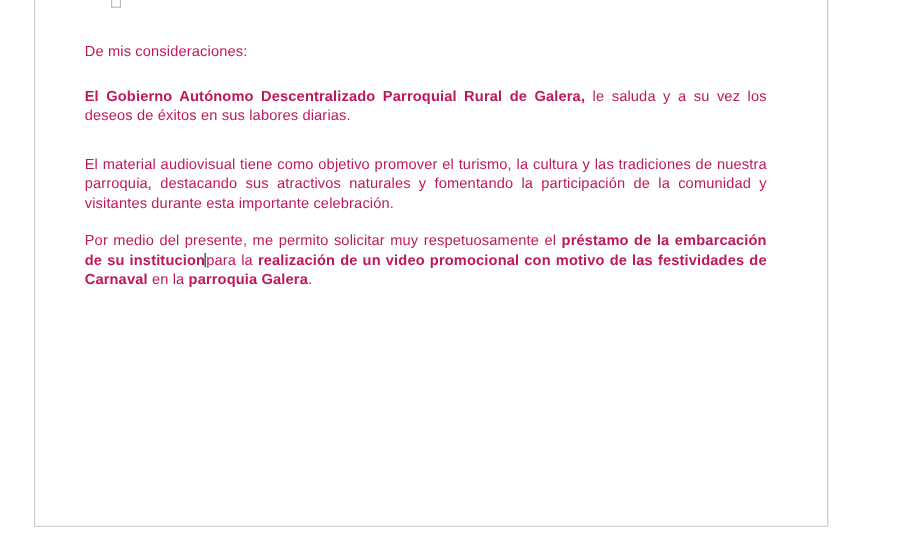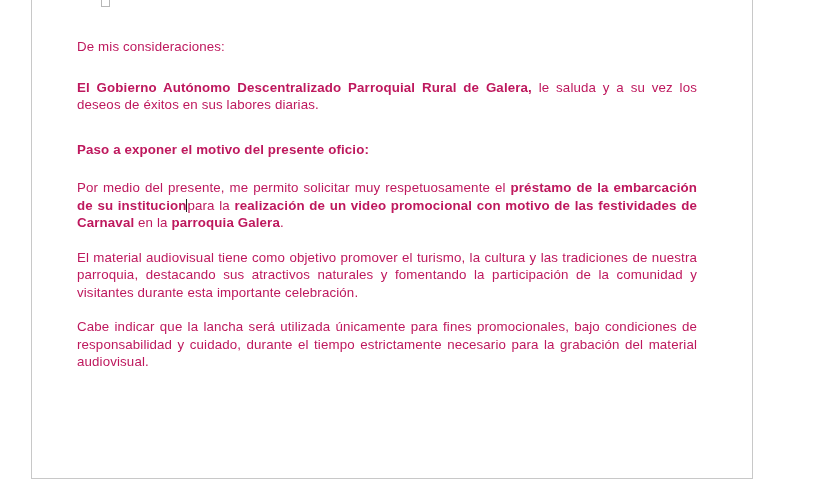--- a/index.html
+++ b/index.html
@@ -107,20 +107,18 @@
 <body>
 
 <div class="page-canvas">
   <div class="gutter-left"></div>
   <div class="gutter-right"></div>
   <div class="page-sheet">
     <div class="margin-tick"></div>
     <div class="doc-body" id="doc-body">
         <p class="para para-greeting"><span>De mis consideraciones:</span></p>
         <p class="para para-salute"><b>El Gobierno Autónomo Descentralizado Parroquial Rural de Galera,</b><span> le saluda y a su vez los deseos de éxitos en sus labores diarias.</span></p>
-        <p class="para para-heading"><b>Paso a exponer el motivo del presente oficio:</b></p>
+        <p class="para"><span>El material audiovisual tiene como objetivo promover el turismo, la cultura y las tradiciones de nuestra parroquia, destacando sus atractivos naturales y fomentando la participación de la comunidad y visitantes durante esta importante celebración.</span></p>
         <p class="para"><span>Por medio del presente, me permito solicitar muy respetuosamente el </span><b>préstamo de la embarcación de su institucion</b><span class="caret"></span><span>para la </span><b>realización de un video promocional con motivo de las festividades de Carnaval</b><span> en la </span><b>parroquia Galera</b><span>.</span></p>
-        <p class="para"><span>El material audiovisual tiene como objetivo promover el turismo, la cultura y las tradiciones de nuestra parroquia, destacando sus atractivos naturales y fomentando la participación de la comunidad y visitantes durante esta importante celebración.</span></p>
-        <p class="para"><span>Cabe indicar que la lancha será utilizada únicamente para fines promocionales, bajo condiciones de responsabilidad y cuidado, durante el tiempo estrictamente necesario para la grabación del material audiovisual.</span></p>
       </div>
   </div>
   <div class="below-page"></div>
 </div>
 
 </body></html>

